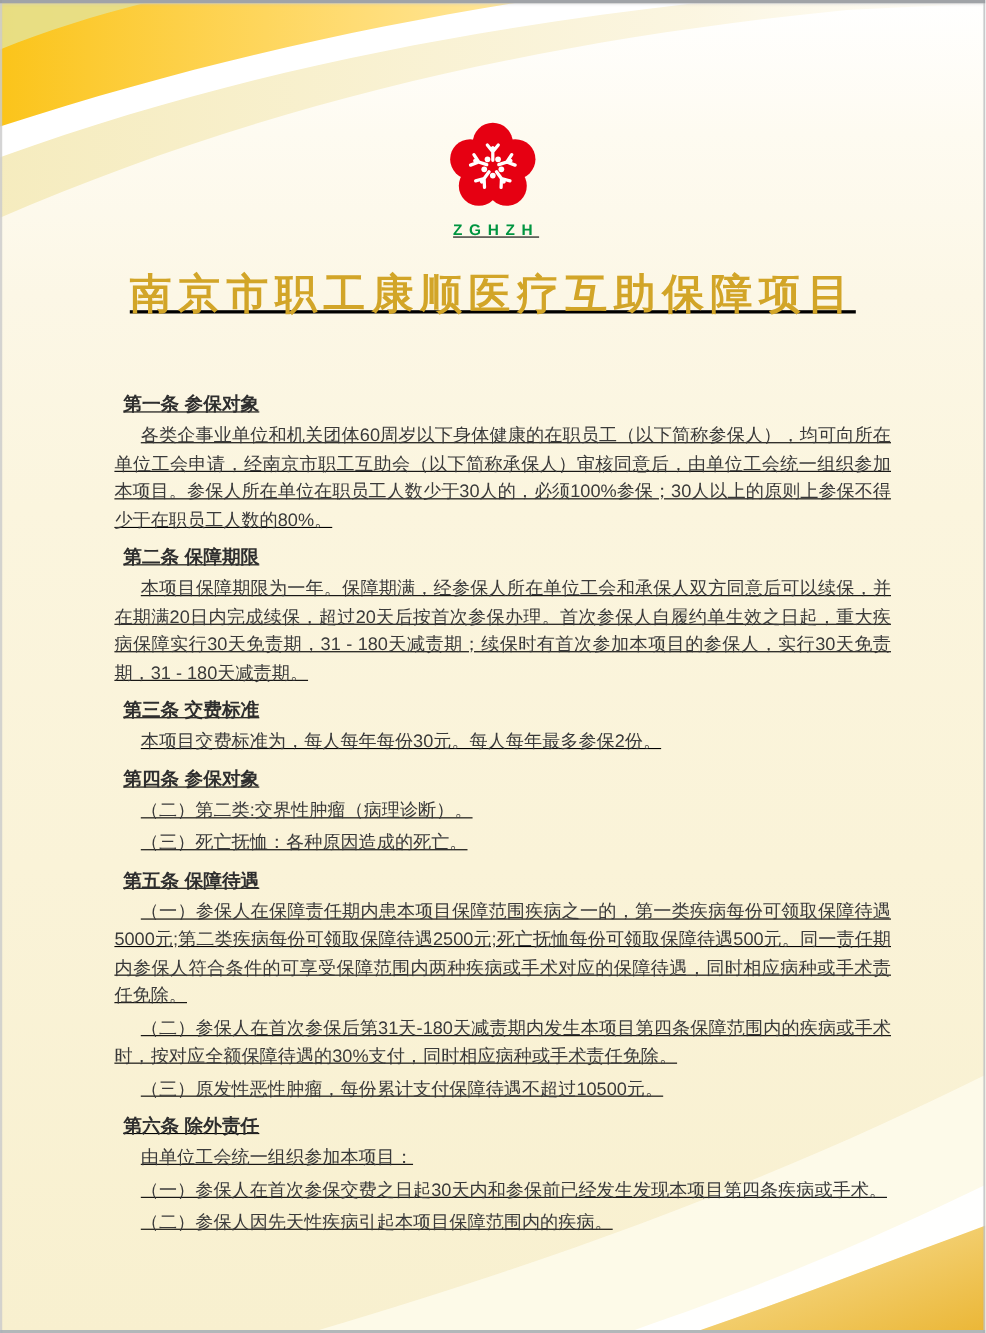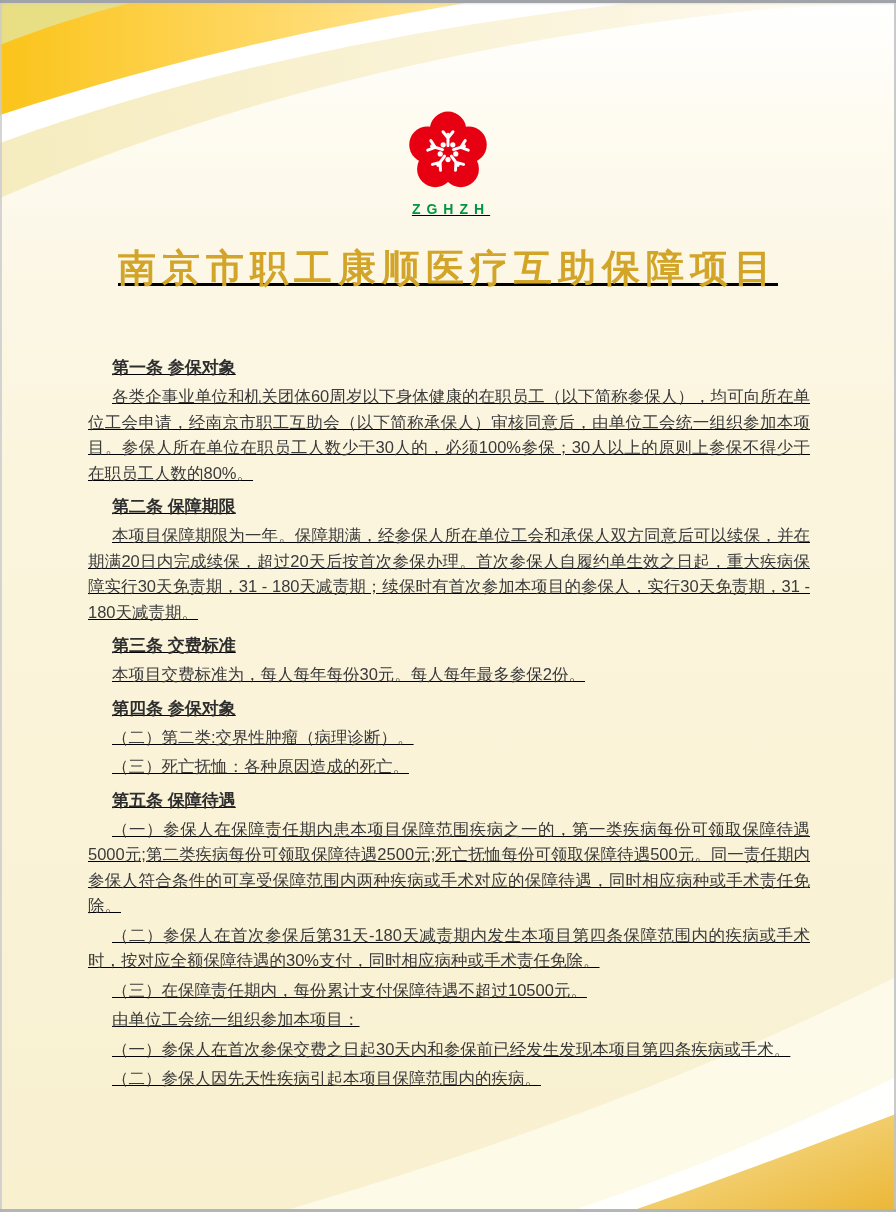--- a/index.html
+++ b/index.html
@@ -53,21 +53,21 @@
     font-size:16.5px;line-height:25.5px;
     text-align:justify;
   }
   .sec-heading{
     font-size:17px;font-weight:700;line-height:26px;
     margin:8px 0 3px 0;
     text-indent:24px;
     color:#2e2e2e;
   }
   .sec-para{
-    margin:0 0 4px 0;
+    margin:0 0 4px 16px;
     text-indent:24px;
   }
 </style>
 </head>
 <body>
 
 <div class="page">
 
   <svg class="deco-top" viewBox="0 0 896 250" preserveAspectRatio="none" aria-hidden="true">
     <defs>
@@ -162,21 +162,22 @@
         <h2 class="sec-heading">第二条 保障期限</h2>
         <p class="sec-para">本项目保障期限为一年。保障期满，经参保人所在单位工会和承保人双方同意后可以续保，并在期满20日内完成续保，超过20天后按首次参保办理。首次参保人自履约单生效之日起，重大疾病保障实行30天免责期，31 - 180天减责期；续保时有首次参加本项目的参保人，实行30天免责期，31 - 180天减责期。</p>
         <h2 class="sec-heading">第三条 交费标准</h2>
         <p class="sec-para">本项目交费标准为，每人每年每份30元。每人每年最多参保2份。</p>
         <h2 class="sec-heading">第四条 参保对象</h2>
         <p class="sec-para">（二）第二类:交界性肿瘤（病理诊断）。</p>
         <p class="sec-para">（三）死亡抚恤：各种原因造成的死亡。</p>
         <h2 class="sec-heading">第五条 保障待遇</h2>
         <p class="sec-para">（一）参保人在保障责任期内患本项目保障范围疾病之一的，第一类疾病每份可领取保障待遇5000元;第二类疾病每份可领取保障待遇2500元;死亡抚恤每份可领取保障待遇500元。同一责任期内参保人符合条件的可享受保障范围内两种疾病或手术对应的保障待遇，同时相应病种或手术责任免除。</p>
         <p class="sec-para">（二）参保人在首次参保后第31天-180天减责期内发生本项目第四条保障范围内的疾病或手术时，按对应全额保障待遇的30%支付，同时相应病种或手术责任免除。</p>
-        <p class="sec-para">（三）在保障责任期内，每份累计支付保障待遇不超过10500元。</p>
+        <p class="sec-para">（三）原发性恶性肿瘤，每份累计支付保障待遇不超过10500元。</p>
+        <h2 class="sec-heading">第六条 除外责任</h2>
         <p class="sec-para">由单位工会统一组织参加本项目：</p>
         <p class="sec-para">（一）参保人在首次参保交费之日起30天内和参保前已经发生发现本项目第四条疾病或手术。</p>
         <p class="sec-para">（二）参保人因先天性疾病引起本项目保障范围内的疾病。</p>
       </div>
 
   </div>
 
   <div class="edge-frame"></div>
 </div>
 

